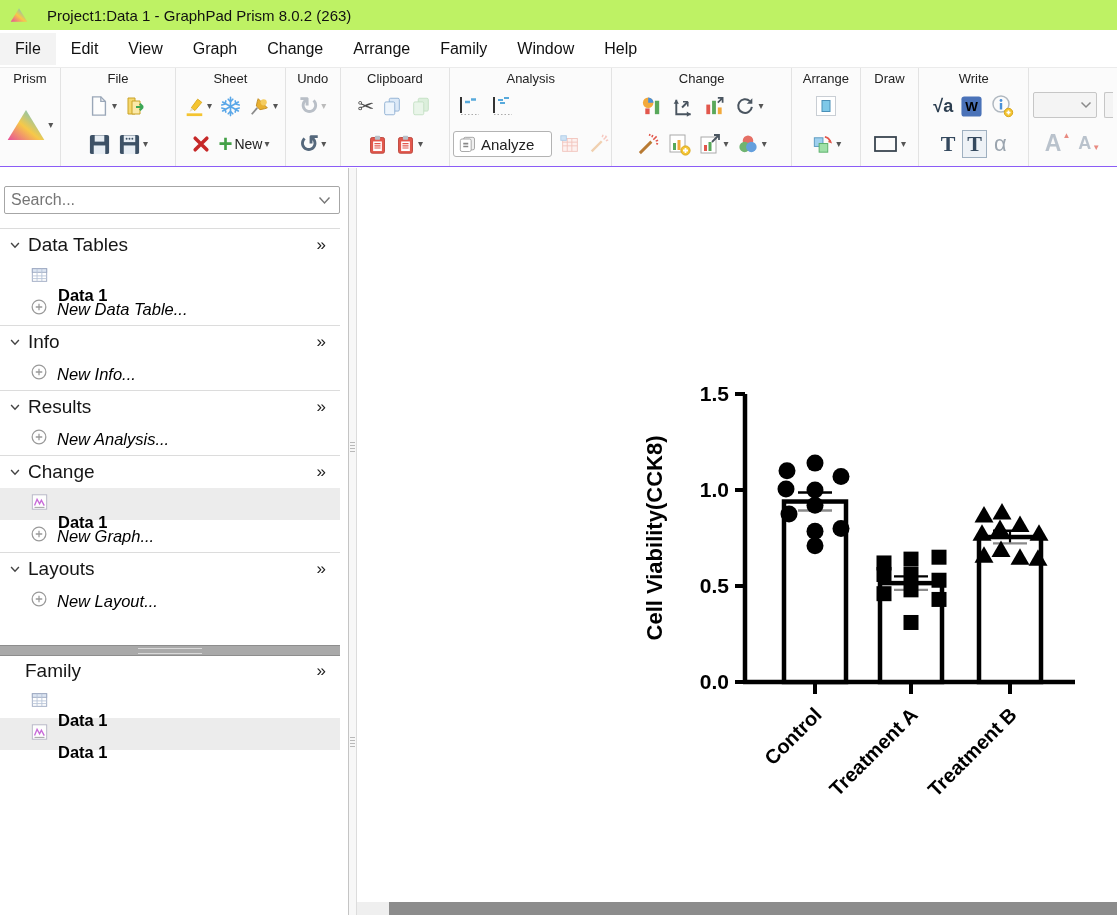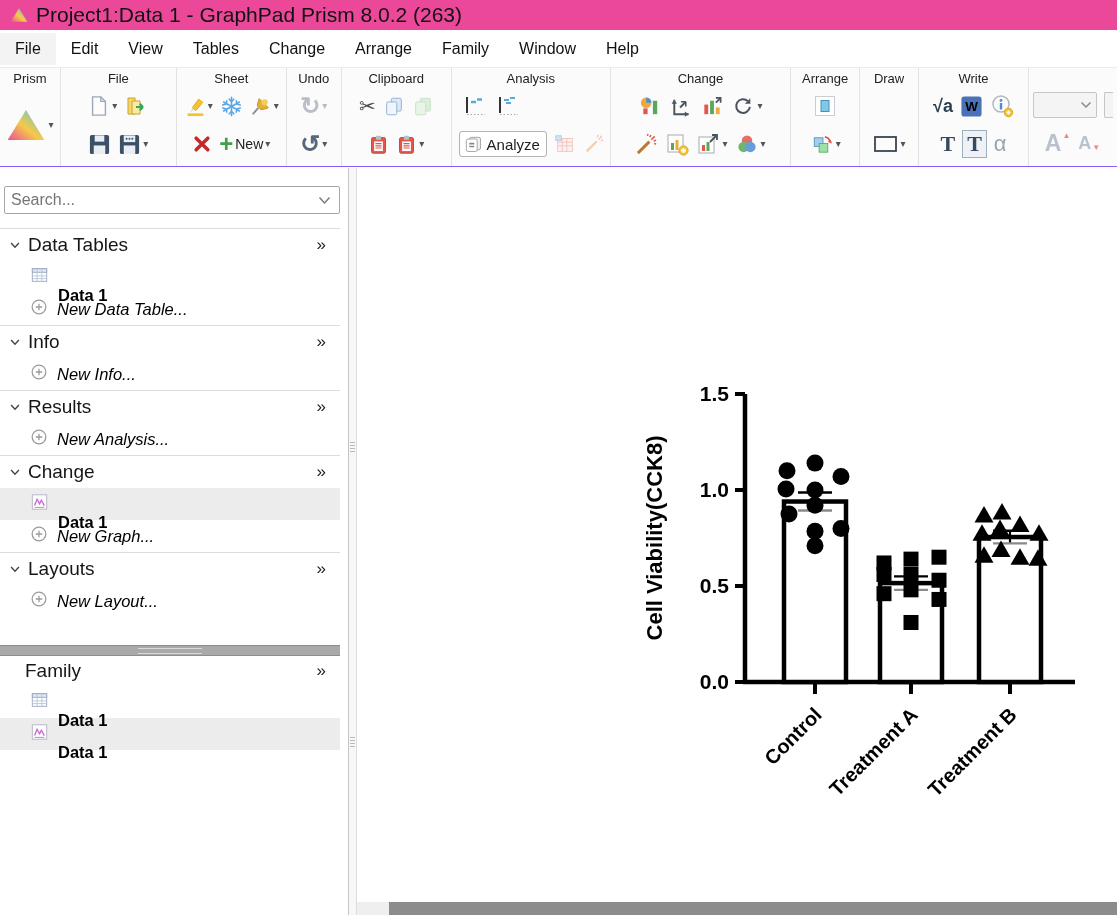--- a/index.html
+++ b/index.html
@@ -1,40 +1,40 @@
 <!DOCTYPE html>
 <html><head>
 <meta charset="utf-8">
 <style>
   html,body{margin:0;padding:0;background:#fff;}
   body{font-family:"Liberation Sans",sans-serif;color:#111;}
   .app{position:relative;width:1117px;height:915px;overflow:hidden;background:#fff;}
 
   
-  .titlebar{height:30px;display:flex;align-items:center;gap:8px;padding-left:10px;background:#ec4899;font-size:21px;}
+  .titlebar{height:30px;display:flex;align-items:center;gap:19px;padding-left:10px;background:#bef264;font-size:15px;}
   
   .menubar{height:37px;display:flex;align-items:center;background:#fff;border-bottom:1px solid #ebebeb;font-size:16px;}
   .menu-item{padding:7px 15px;cursor:default;}
   .menu-item.mfirst{background:#f3f3f3;}
 
   
   .toolbar{height:99px;background:#fbfbfb;border-bottom:1px solid #8b5cf6;display:flex;box-sizing:border-box;}
   .tb-group{border-right:1px solid #e3e3e3;display:flex;flex-direction:column;align-items:center;box-sizing:border-box;padding:2px 4px 4px;}
   .tb-label{font-size:13px;color:#222;height:17px;line-height:17px;}
   .tb-rows{display:flex;flex-direction:column;justify-content:space-around;flex:1;}
   .tb-row{display:flex;align-items:center;gap:7px;height:38px;justify-content:center;}
   .tbi{display:flex;align-items:center;gap:2px;cursor:default;}
   .caret{font-size:10px;color:#555;line-height:10px;}
   .caret.dis{color:#bbb;}
   .scissors{color:#4a4a4a;font-size:20px;}
   .undo{color:#55687c;font-size:24px;font-weight:bold;}
   .redo{color:#b9bfc7;font-size:24px;font-weight:bold;}
   .newplus{color:#43a047;font-size:24px;font-weight:bold;line-height:20px;}
   .newtext{font-size:14px;color:#222;}
-  .analyze-btn{display:flex;align-items:center;gap:4px;border:1px solid #b3b3b3;border-radius:3px;background:#fff;padding:2px 6px 2px 3px;font-size:15px;color:#222;}
+  .analyze-btn{display:flex;align-items:center;gap:4px;border:1px solid #b3b3b3;border-radius:3px;background:#fff;padding:2px 17px 2px 3px;font-size:15px;color:#222;}
   .sqrt{font-size:18px;color:#2c3e50;font-weight:bold;}
   .bigT{font-size:22px;color:#34495e;font-family:"Liberation Serif",serif;font-weight:bold;}
   .boxT{border:1px solid #9fb0c0;background:#eef2f6;padding:0 4px;}
   .alpha{font-size:22px;color:#9aa4ae;}
   .aup,.adn{color:#b9c2cc;font-weight:bold;position:relative;}
   .aup{font-size:23px;} .adn{font-size:18px;}
   .tri{font-size:8px;color:#e88a80;position:relative;top:-8px;left:-1px;}
   .fontcombo{width:58px;height:24px;border:1px solid #c6c6c6;background:#f4f4f4;display:flex;align-items:center;justify-content:flex-end;padding-right:4px;border-radius:2px;}
   .combosliver{width:8px;height:24px;border:1px solid #c6c6c6;border-right:none;background:#f4f4f4;border-radius:2px 0 0 2px;}
 
@@ -80,21 +80,21 @@
         </defs>
       <polygon points="12,1 23,19 1,19" fill="url(#pg1)"></polygon>
     </svg>
     <span>Project1:Data 1 - GraphPad Prism 8.0.2 (263)</span>
   </div>
 
   <div class="menubar">
       <span class="menu-item mfirst">File</span>
       <span class="menu-item">Edit</span>
       <span class="menu-item">View</span>
-      <span class="menu-item">Tables</span>
+      <span class="menu-item">Graph</span>
       <span class="menu-item">Change</span>
       <span class="menu-item">Arrange</span>
       <span class="menu-item">Family</span>
       <span class="menu-item">Window</span>
       <span class="menu-item">Help</span>
     </div>
 
   <div class="toolbar">
 
     <div class="tb-group" style="width:62px">

